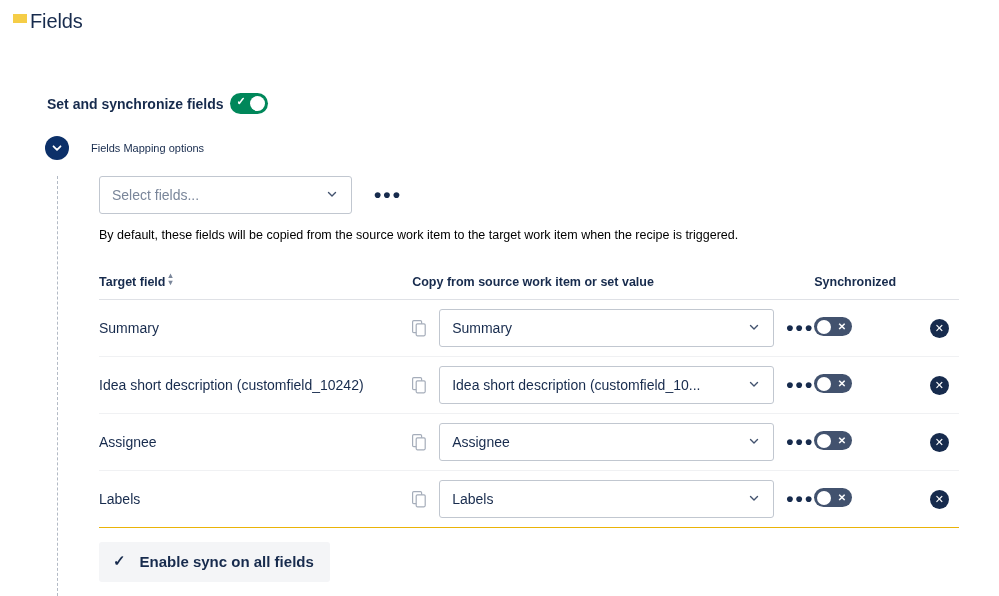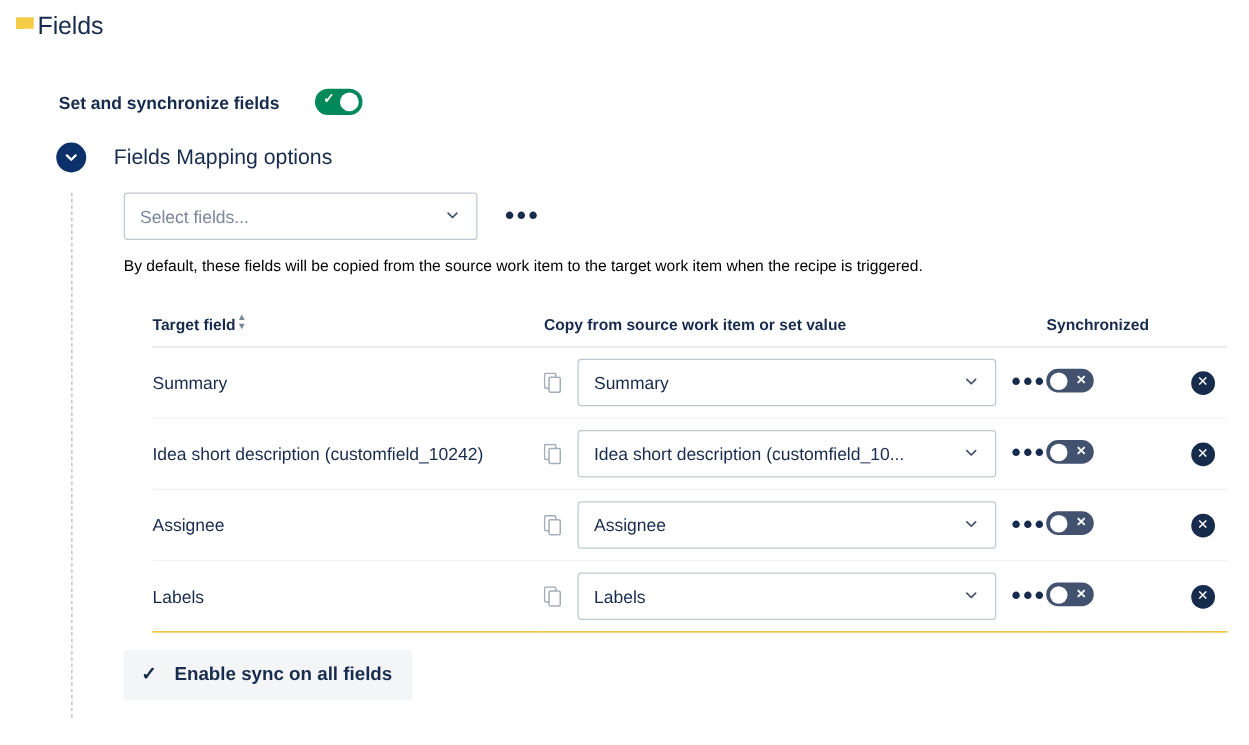--- a/index.html
+++ b/index.html
@@ -27,22 +27,22 @@
     color: #172b4d;
     letter-spacing: -0.1px;
   }
 
   
   .content { padding: 0 0 0 47px; }
 
   .sync-row {
     display: flex;
     align-items: center;
-    gap: 28px;
-    margin-top: 38px;
+    gap: 6px;
+    margin-top: 60px;
   }
   .sync-label { font-size: 14px; font-weight: bold; color: #172b4d; }
 
   .toggle {
     width: 38px; height: 21px;
     border-radius: 11px;
     background: #00875a;
     position: relative;
     display: flex;
     align-items: center;
@@ -83,41 +83,41 @@
     background: #0c3069;
     color: #ffffff;
     display: flex;
     align-items: center;
     justify-content: center;
     cursor: pointer;
     flex: 0 0 auto;
     margin-left: -2px;
   }
   .chev-circle svg { display:block; }
-  .mapping-title { font-size: 17px; color: #172b4d; }
+  .mapping-title { font-size: 11px; color: #172b4d; }
 
   
   .section {
     margin-top: 16px;
     margin-left: 10px;
     border-left: 1px dashed #b3bac5;
     padding-left: 41px;
     min-height: 420px;
   }
 
   .sub-title { font-size: 14px; font-weight: bold; margin-top: 18px; }
 
   .select-row {
     display: flex;
     align-items: center;
     gap: 22px;
     margin-top: 12px;
   }
   .select-box {
-    width: 283px;
+    width: 253px;
     height: 38px;
     border: 1px solid #c1c7d0;
     border-radius: 3px;
     background: #ffffff;
     display: flex;
     align-items: center;
     justify-content: space-between;
     padding: 0 12px;
     font-size: 14px;
     color: #7a869a;
@@ -138,21 +138,20 @@
     font-size: 12.5px;
     color: #000000;
     margin-top: 14px;
   }
 
   
   table.map-table {
     border-collapse: collapse;
     margin-top: 30px;
     width: 860px;
-    margin-left: 23px;
   }
   table.map-table th {
     text-align: left;
     font-size: 12.5px;
     font-weight: bold;
     color: #172b4d;
     padding: 0 0 10px 0;
     border-bottom: 1px solid #dfe1e6;
     vertical-align: bottom;
   }

